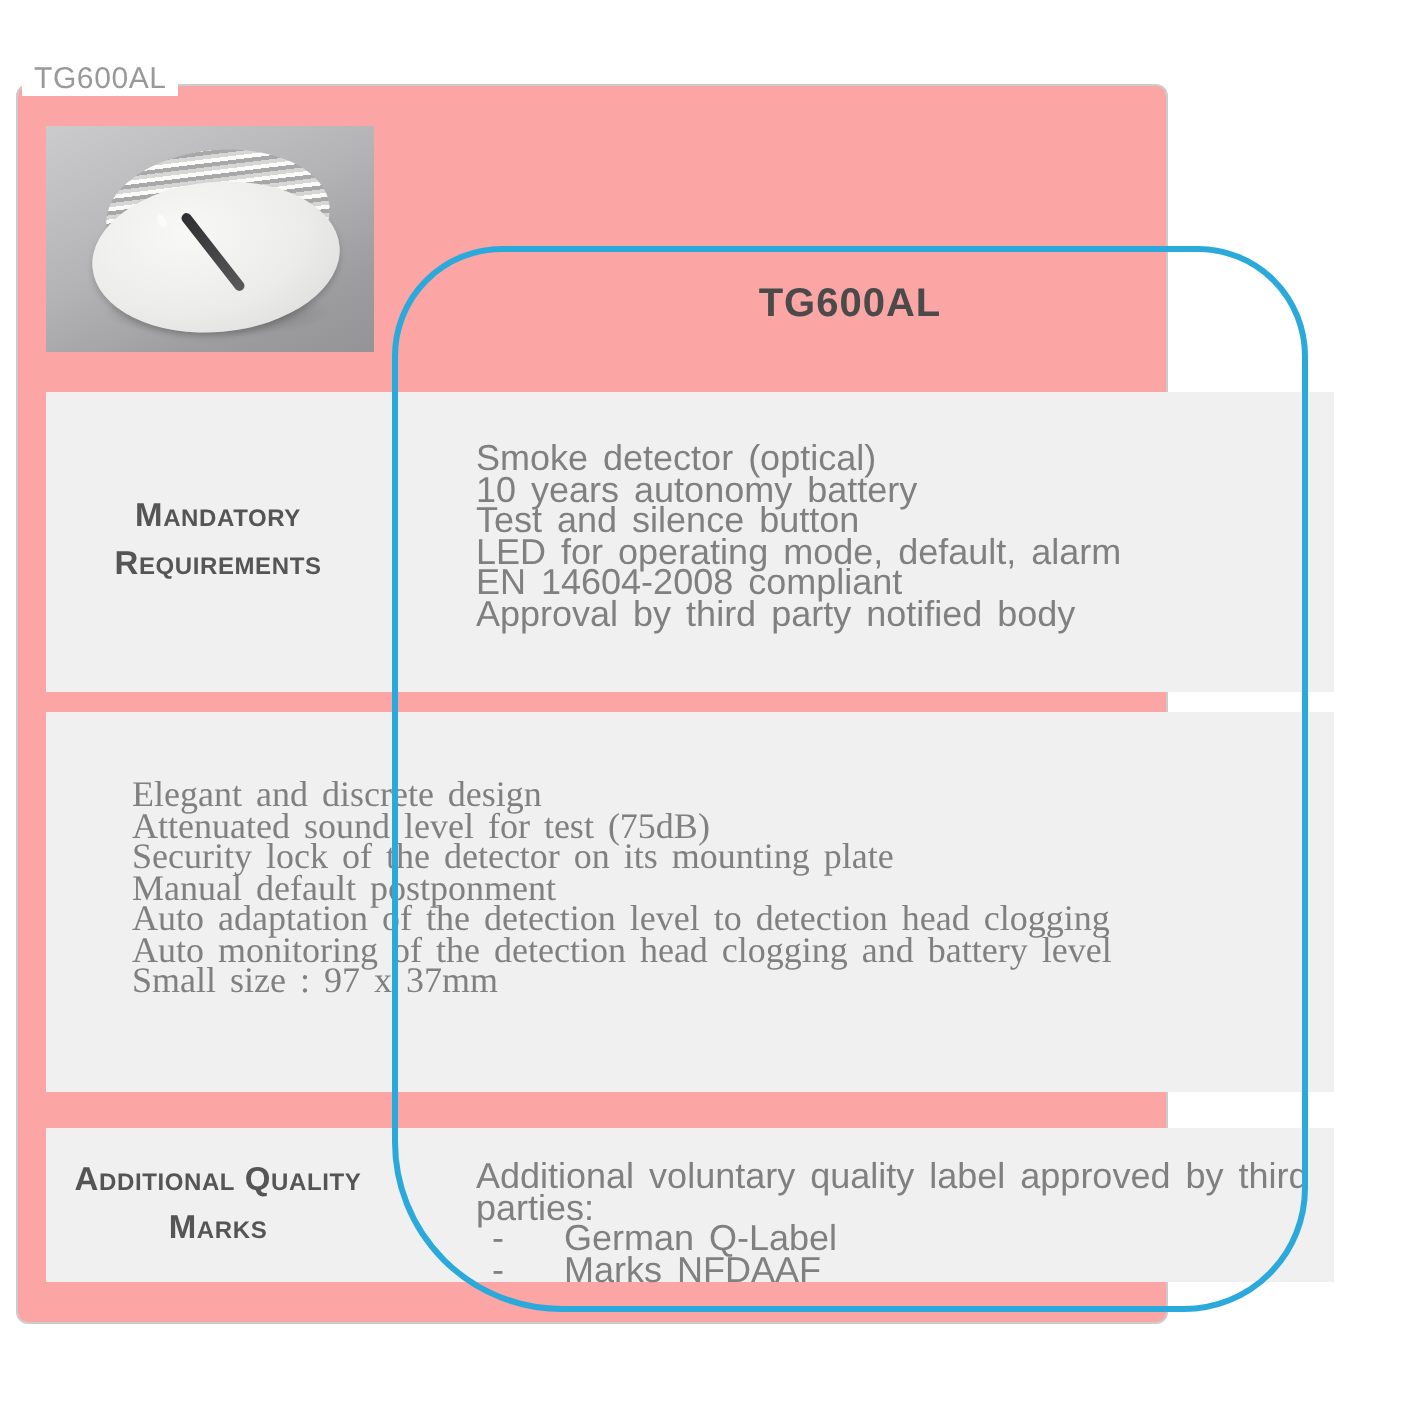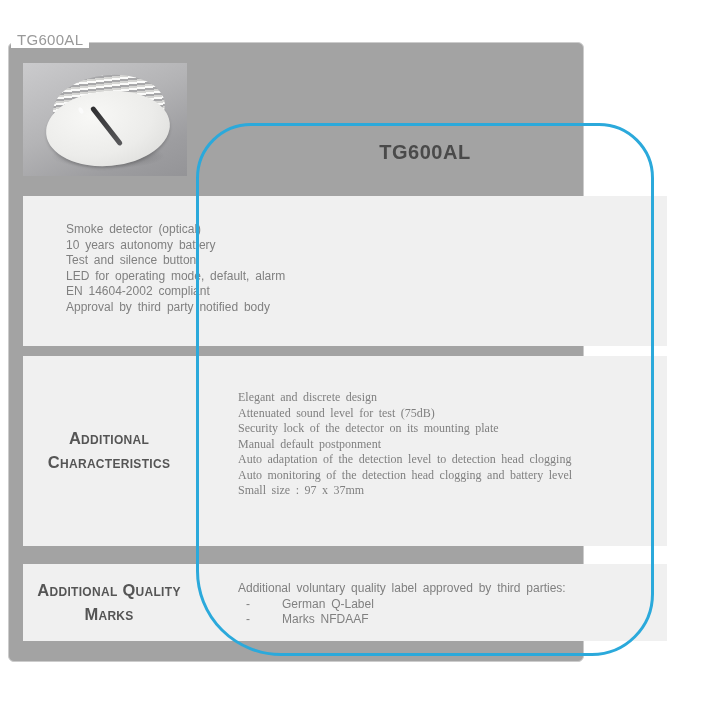--- a/index.html
+++ b/index.html
@@ -10,21 +10,21 @@
     --label-text:#555555;
     --body-text:#808080;
     --title-text:#4A4A4A;
   }
   *{box-sizing:border-box;margin:0;padding:0;}
   html,body{width:702px;height:702px;background:#ffffff;font-family:"Liberation Sans",sans-serif;}
   .stage{position:relative;width:702px;height:702px;overflow:hidden;}
 
   
   .panel{position:absolute;left:8px;top:42px;width:576px;height:620px;
-         border:1px solid var(--panel-border);border-radius:6px;background:#a3a3a3;}
+         border:1px solid var(--panel-border);border-radius:6px;background:#fca5a5;}
   .legend{position:absolute;left:2px;top:-12px;background:#ffffff;padding:0 6px;
           font-size:15px;color:var(--legend-text);letter-spacing:.3px;}
 
   
   .product-image{position:absolute;left:14px;top:20px;width:164px;height:113px;overflow:hidden;
                  background:linear-gradient(155deg,#cbcbcd 0%,#b4b4b6 45%,#9d9da0 78%,#949497 100%);}
   .det-shadow{position:absolute;left:26px;top:80px;width:118px;height:26px;border-radius:50%;
               background:radial-gradient(ellipse at center,rgba(60,60,62,.45) 0%,rgba(60,60,62,0) 68%);}
   .det-side{position:absolute;left:30px;top:12px;width:112px;height:66px;border-radius:50%;
             background:repeating-linear-gradient(178deg,#fbfbfa 0 2px,#a8a8aa 2px 4px,#d6d6d4 4px 6px);
@@ -38,21 +38,21 @@
            background:#fdfdfc;opacity:.8;transform:rotate(-30deg);}
 
   
   .row{position:absolute;left:14px;width:644px;background:var(--row-background);display:flex;}
   .row-1{top:153px;height:150px;}
   .row-2{top:313px;height:190px;}
   .row-3{top:521px;height:77px;}
   .row-label{width:172px;flex:0 0 172px;display:flex;align-items:center;justify-content:center;
              text-align:center;font-weight:bold;font-variant:small-caps;font-size:16.5px;
              color:var(--label-text);line-height:1.45;letter-spacing:.3px;padding:0 10px;}
-  .row-content{flex:1;font-size:12px;color:var(--body-text);line-height:15.5px;
+  .row-content{flex:1;font-size:18px;color:var(--body-text);line-height:15.5px;
                word-spacing:2.5px;padding:26px 8px 0 43px;}
   .row-2 .row-content{padding-top:34px;font-family:Liberation Serif, serif;}
   .row-3 .row-content{padding-top:17px;}
   .bullet{position:relative;padding-left:44px;}
   .bullet::before{content:"-";position:absolute;left:8px;}
 
   
   .rounded-frame{position:absolute;left:187px;top:80px;width:458px;height:533px;
                  border:3px solid var(--accent-border);border-radius:55px 55px 62px 85px;
                  pointer-events:none;}
@@ -69,32 +69,32 @@
 
     <div class="product-image">
       <div class="det-shadow"></div>
       <div class="det-side"></div>
       <div class="det-face"></div>
       <div class="det-slash"></div>
       <div class="det-dot"></div>
     </div>
 
     <div class="row row-1">
+      <div class="row-label">Mandatory Requirements</div>
       <div class="row-content">
           <div>Smoke detector (optical)</div>
           <div>10 years autonomy battery</div>
           <div>Test and silence button</div>
           <div>LED for operating mode, default, alarm</div>
-          <div>EN 14604-2002 compliant</div>
+          <div>EN 14604-2008 compliant</div>
           <div>Approval by third party notified body</div>
         </div>
     </div>
 
     <div class="row row-2">
-      <div class="row-label">Additional Characteristics</div>
       <div class="row-content">
           <div>Elegant and discrete design</div>
           <div>Attenuated sound level for test (75dB)</div>
           <div>Security lock of the detector on its mounting plate</div>
           <div>Manual default postponment</div>
           <div>Auto adaptation of the detection level to detection head clogging</div>
           <div>Auto monitoring of the detection head clogging and battery level</div>
           <div>Small size : 97 x 37mm</div>
         </div>
     </div>

